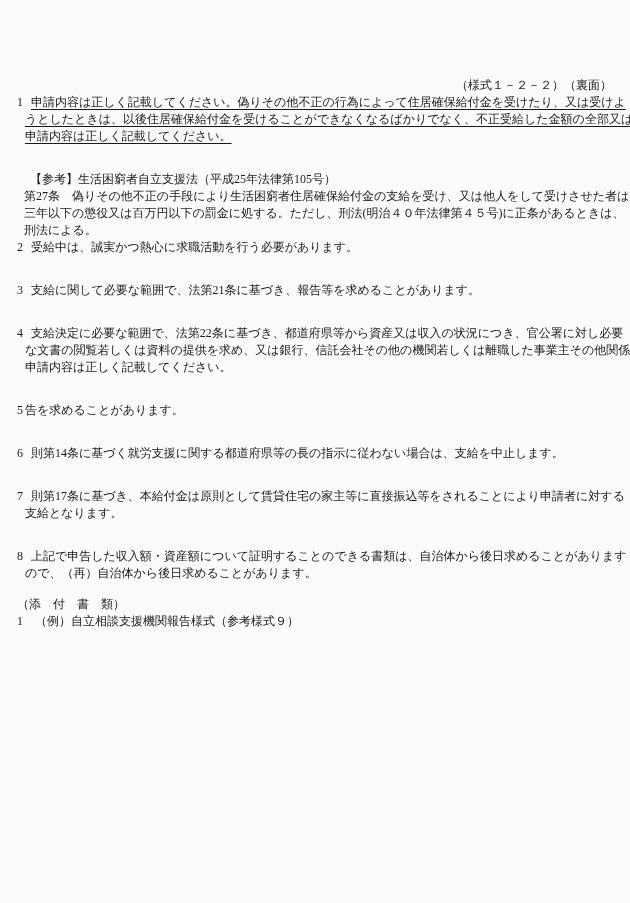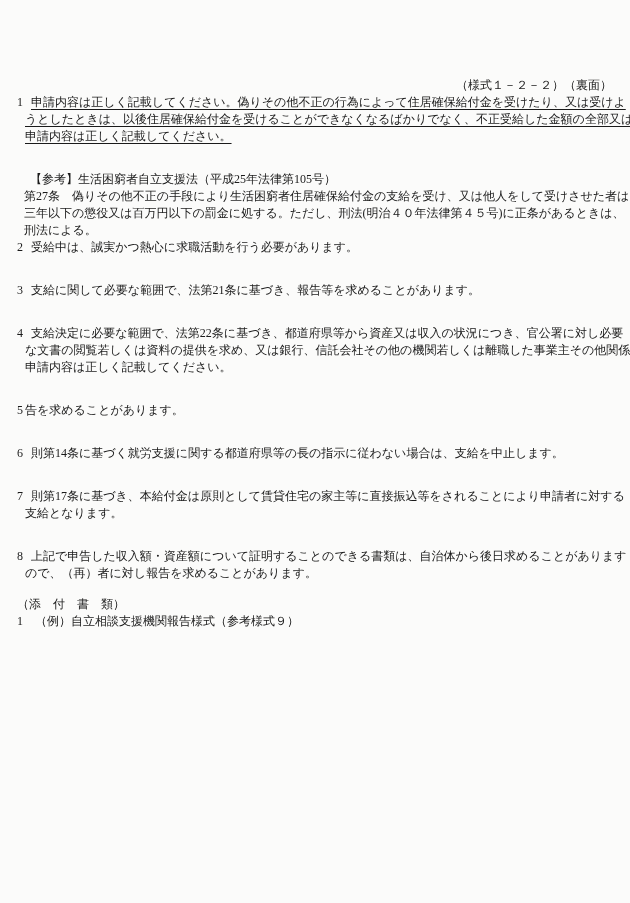--- a/index.html
+++ b/index.html
@@ -102,21 +102,21 @@
         <div class="line first">則第14条に基づく就労支援に関する都道府県等の長の指示に従わない場合は、支給を中止します。</div>
       </div>
       <div class="block item">
         <span class="num">7</span>
         <div class="line first">則第17条に基づき、本給付金は原則として賃貸住宅の家主等に直接振込等をされることにより申請者に対する</div>
         <div class="line">支給となります。</div>
       </div>
       <div class="block item">
         <span class="num">8</span>
         <div class="line first">上記で申告した収入額・資産額について証明することのできる書類は、自治体から後日求めることがあります</div>
-        <div class="line">ので、（再）者に対し報告を求めることがあります。</div>
+        <div class="line">ので、（再）自治体から後日求めることがあります。</div>
       </div>
     </div>
 
   <div class="section-header" id="attach-header">（添　付　書　類）</div>
 
   <div id="attach-blocks">
       <div class="block item gap-none">
         <span class="num">1</span>
         <div class="line sub">（例）自立相談支援機関報告様式（参考様式９）</div>
       </div>

